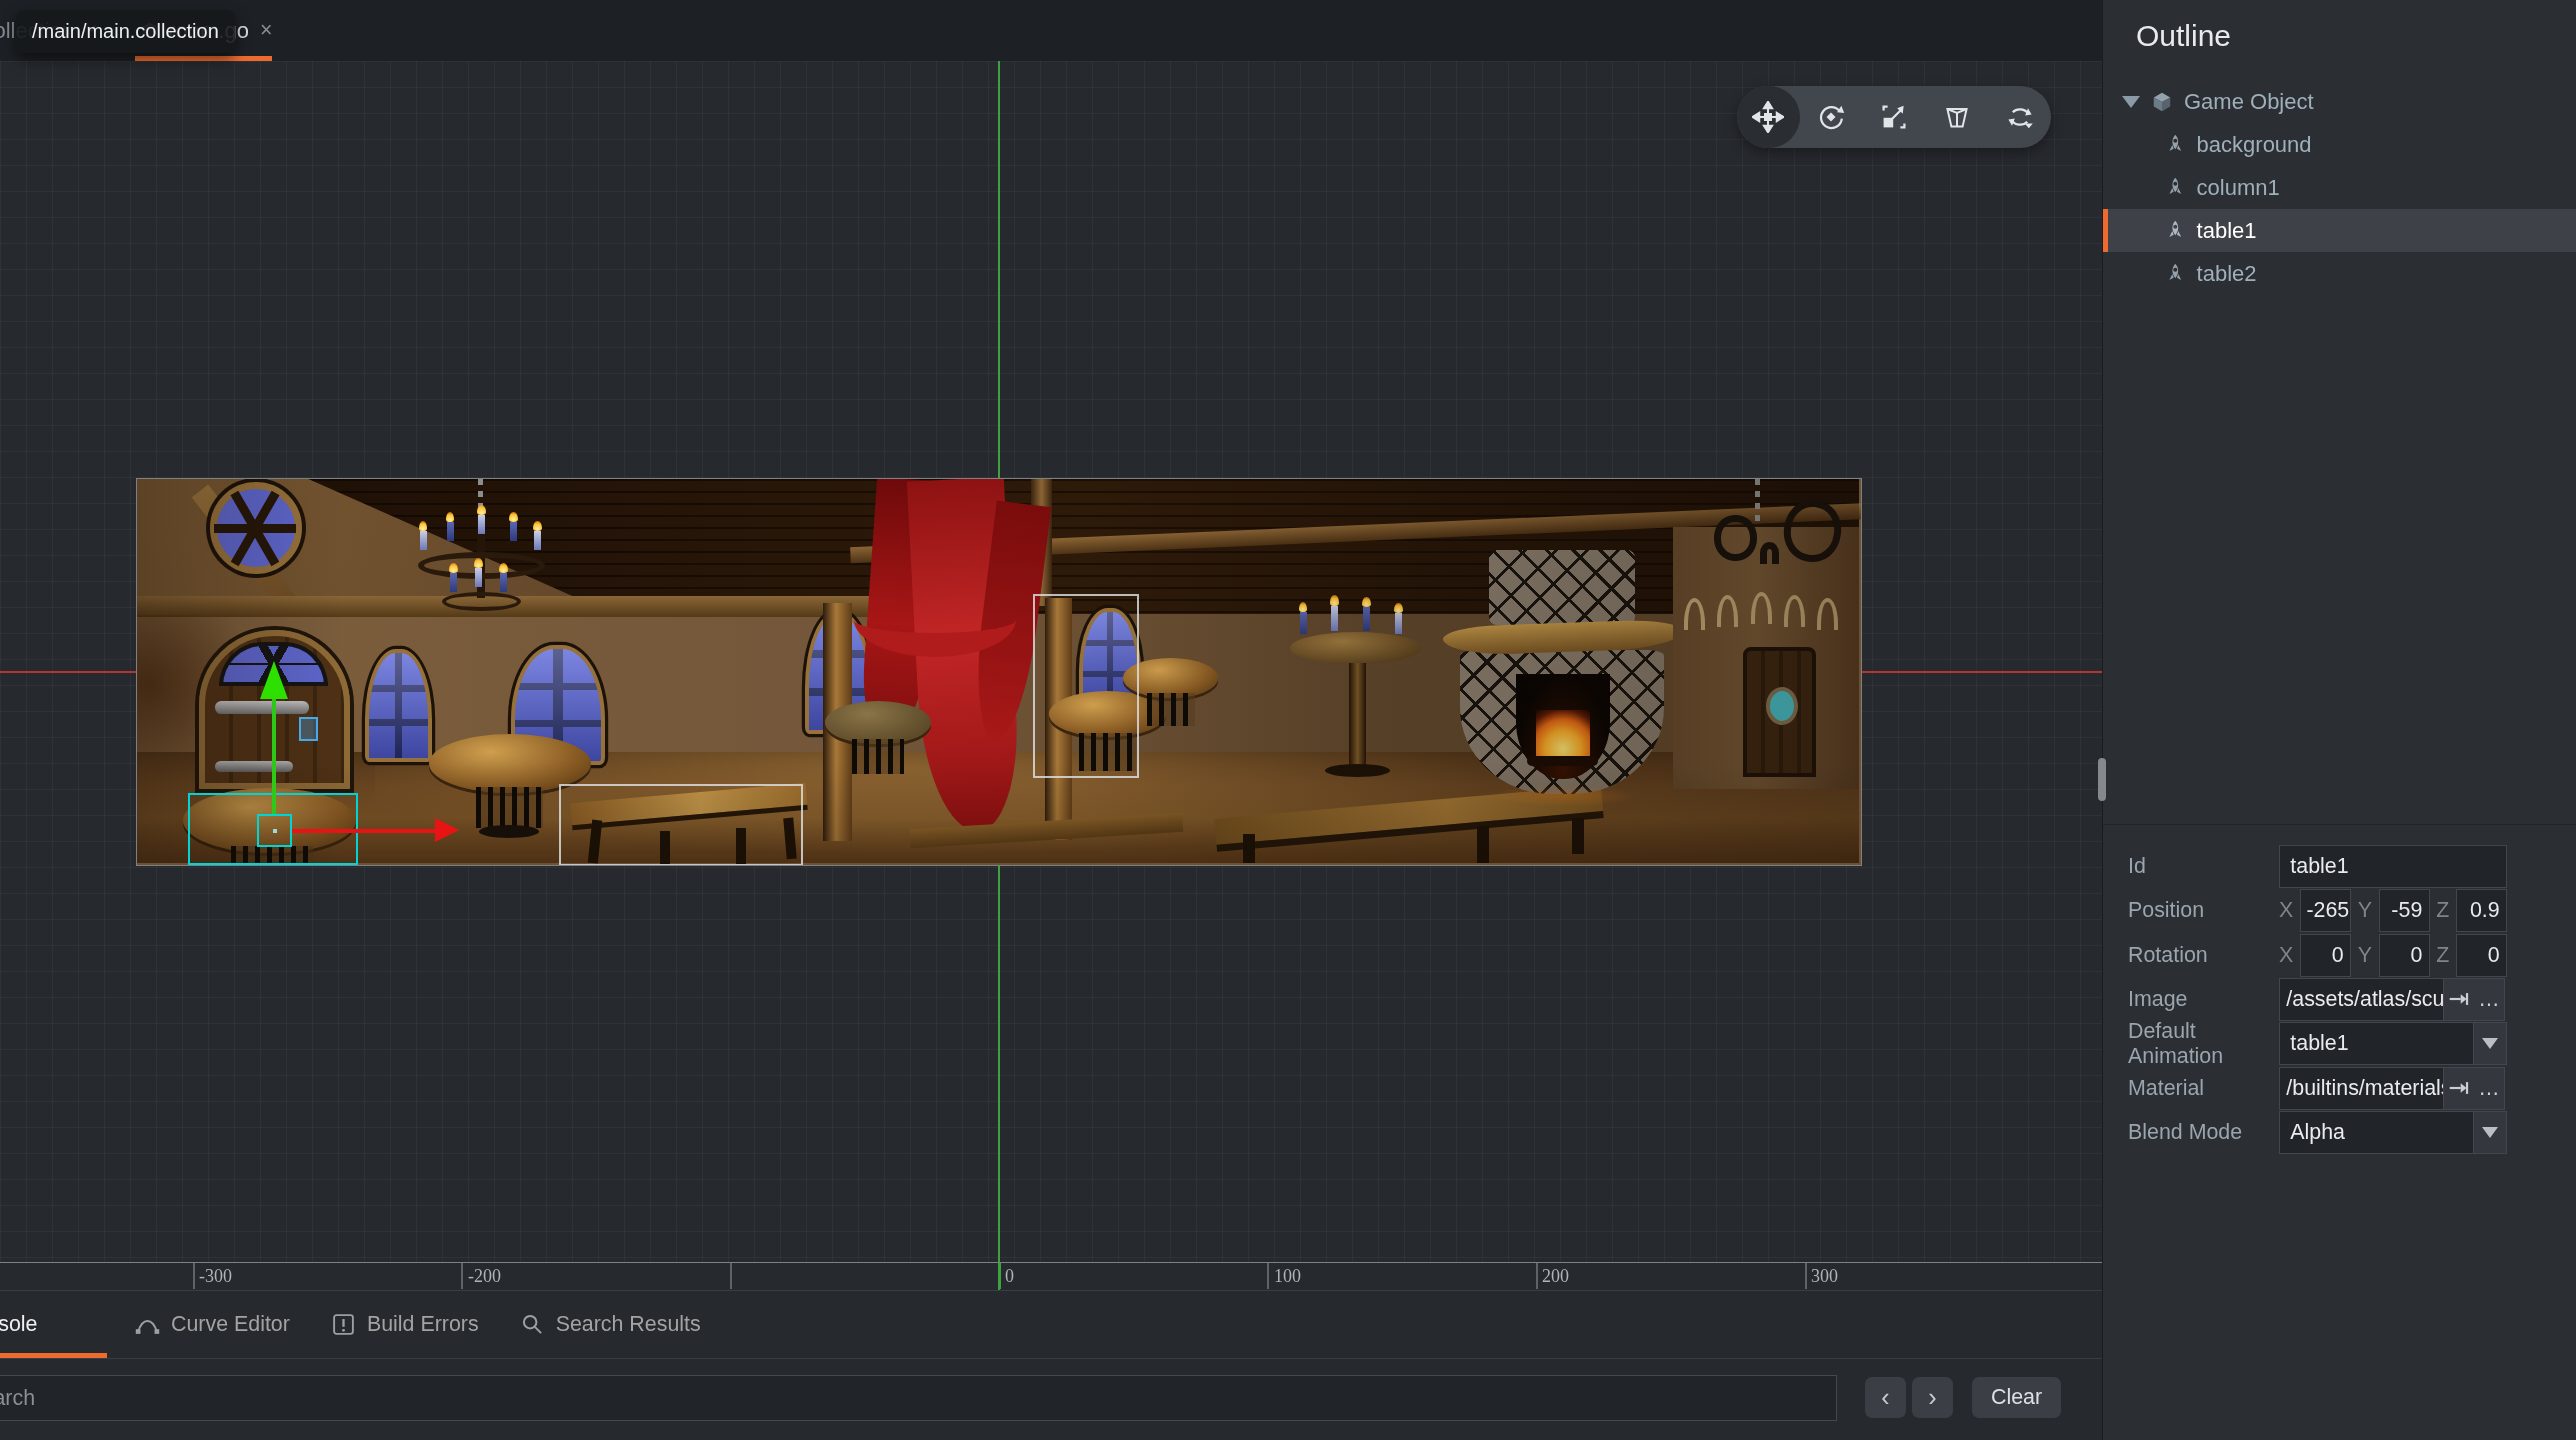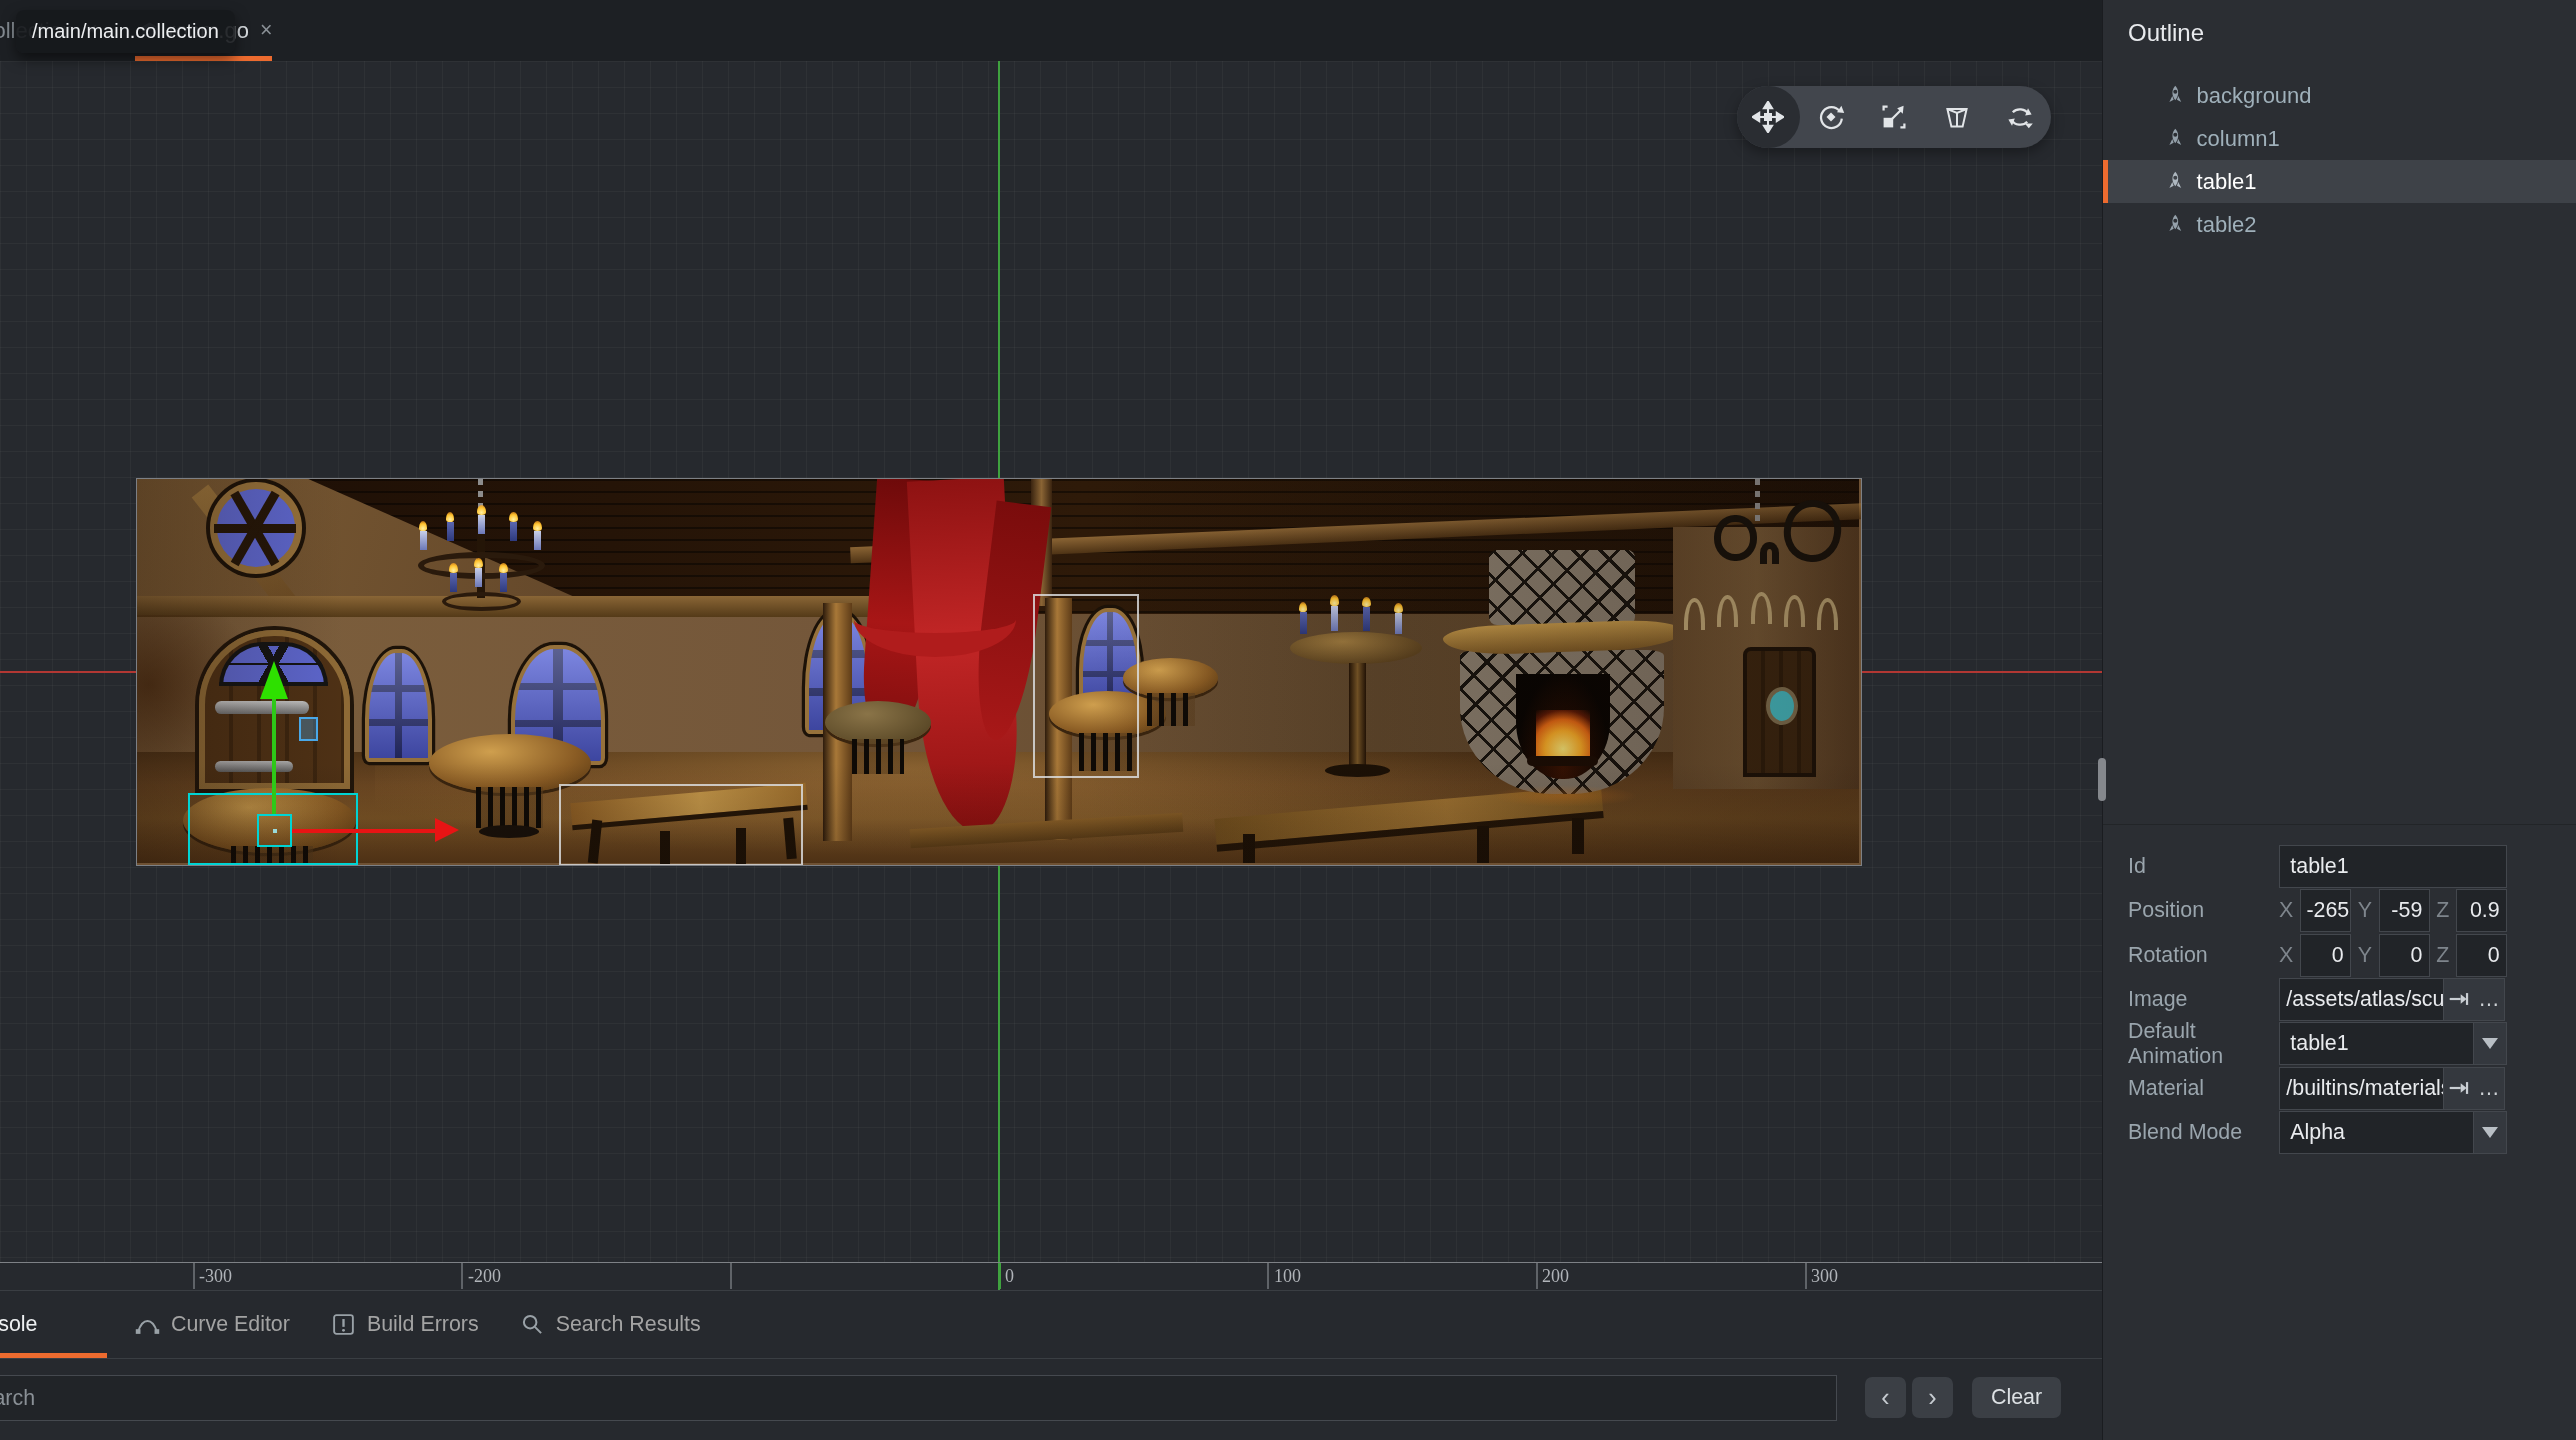--- a/index.html
+++ b/index.html
@@ -226,21 +226,21 @@
   .csearch input::placeholder { color:#8a9096; }
   .cbtn { position:absolute; top:86px; width:41px; height:41px; background:#3b3f45; border-radius:7.1px;
     display:flex; align-items:center; justify-content:center; font-size:25px; color:#c6cbd0; cursor:pointer; }
   .cbtn--prev { left:1865px; } .cbtn--next { left:1912px; }
   .cclear { position:absolute; left:1972px; top:86px; height:41px; padding:0 19px; background:#3b3f45;
     border-radius:7.1px; display:flex; align-items:center; font-size:21.4px; color:#dde1e4; cursor:pointer; }
 
   
   .sidebar { position:absolute; left:2102px; top:0; width:474px; height:1441px; background:#2b2e33;
     border-left:1.6px solid #1a1c20; z-index:25; }
-  .panel-title { padding:19px 0 0 25px; font-size:24px; color:#e8eaed; }
+  .panel-title { padding:19px 0 0 25px; font-size:30px; color:#e8eaed;margin-left:8px; }
   .tree { margin-top:27px; }
   .trow { position:relative; height:43px; display:flex; align-items:center; font-size:22px;
     color:#9fb0ba; cursor:pointer; }
   .trow--root { padding-left:19px; }
   .trow--child { padding-left:62px; }
   .trow--sel { background:#3e4248; color:#ffffff; }
   .trow--sel::before { content:""; position:absolute; left:0; top:0; bottom:0; width:4.8px; background:#ED6B2F; }
   .caret { width:0; height:0; border-left:9.5px solid transparent; border-right:9.5px solid transparent;
     border-top:12px solid #8a9aa6; margin-right:11px; }
   .ticon { margin-right:11px; flex:none; }
@@ -532,20 +532,29 @@
     <div class="cbtn cbtn--prev">‹</div>
     <div class="cbtn cbtn--next">›</div>
     <div class="cclear">Clear</div>
   </div>
 
   <div class="sidebar">
     <div class="vhandle"></div>
 
     <div class="panel-title">Outline</div>
     <div class="tree">
+      <div class="trow trow--root">
+        <span class="caret"></span>
+        <svg class="ticon" width="22" height="22" viewBox="0 0 24 24">
+          <polygon points="12,2 21,7 12,12 3,7" fill="#93a1ac"></polygon>
+          <polygon points="3,7 12,12 12,22 3,17" fill="#6d7b86"></polygon>
+          <polygon points="21,7 12,12 12,22 21,17" fill="#57646f"></polygon>
+        </svg>
+        <span>Game Object</span>
+      </div>
       <div class="trow trow--child">
         <svg class="ticon" width="20.6" height="22" viewBox="0 0 24 26">
           <path d="M12 1 C16 5 17 12 12 18 C7 12 8 5 12 1 Z" fill="#94a0aa"></path>
           <circle cx="12" cy="8" r="2.4" fill="#2b2e33"></circle>
           <path d="M8.5 13 L5 20 L10 17.5 Z" fill="#94a0aa"></path>
           <path d="M15.5 13 L19 20 L14 17.5 Z" fill="#94a0aa"></path>
         </svg>
         <span>background</span>
       </div>
       <div class="trow trow--child">

